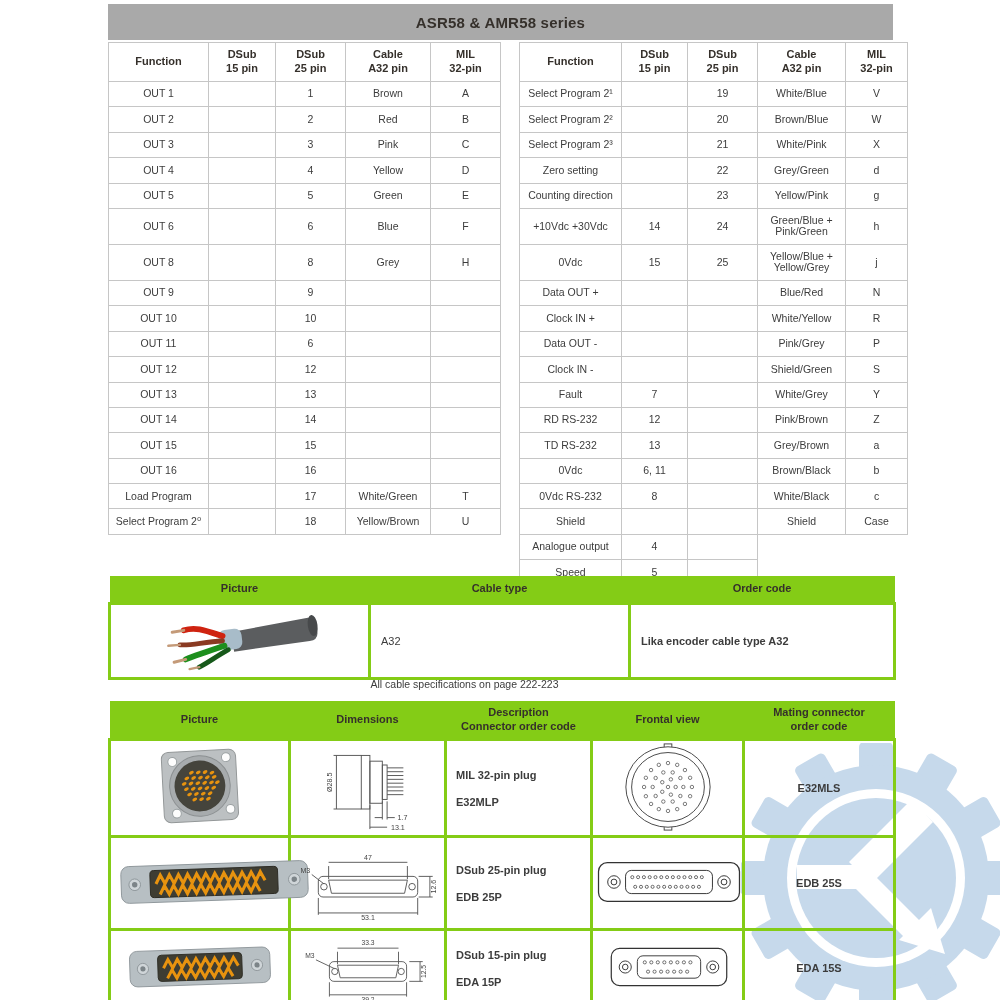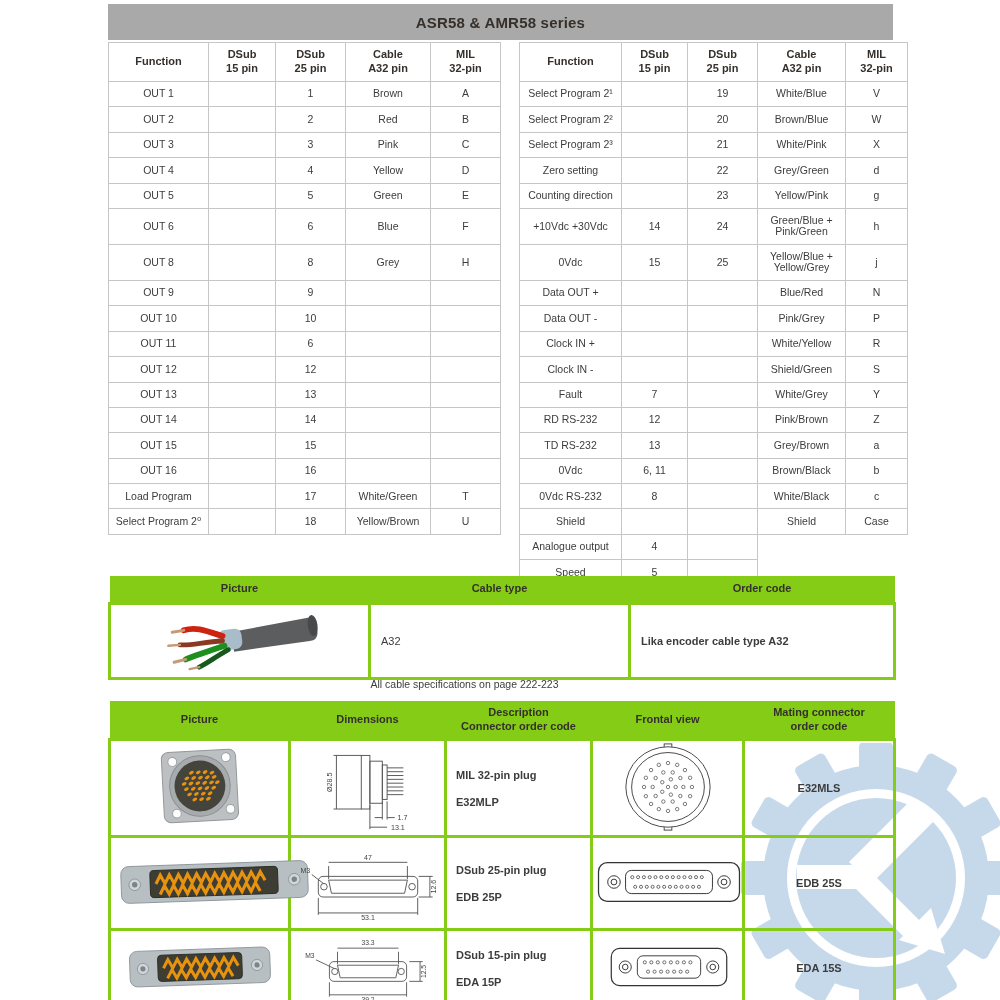--- a/index.html
+++ b/index.html
@@ -302,32 +302,32 @@
               <td>j</td>
             </tr>
             <tr>
               <td>Data OUT +</td>
               <td></td>
               <td></td>
               <td>Blue/Red</td>
               <td>N</td>
             </tr>
             <tr>
+              <td>Clock IN +</td>
+              <td></td>
+              <td></td>
+              <td>White/Yellow</td>
+              <td>R</td>
+            </tr>
+            <tr>
               <td>Data OUT -</td>
               <td></td>
               <td></td>
               <td>Pink/Grey</td>
               <td>P</td>
-            </tr>
-            <tr>
-              <td>Clock IN +</td>
-              <td></td>
-              <td></td>
-              <td>White/Yellow</td>
-              <td>R</td>
             </tr>
             <tr>
               <td>Clock IN -</td>
               <td></td>
               <td></td>
               <td>Shield/Green</td>
               <td>S</td>
             </tr>
             <tr>
               <td>Fault</td>

